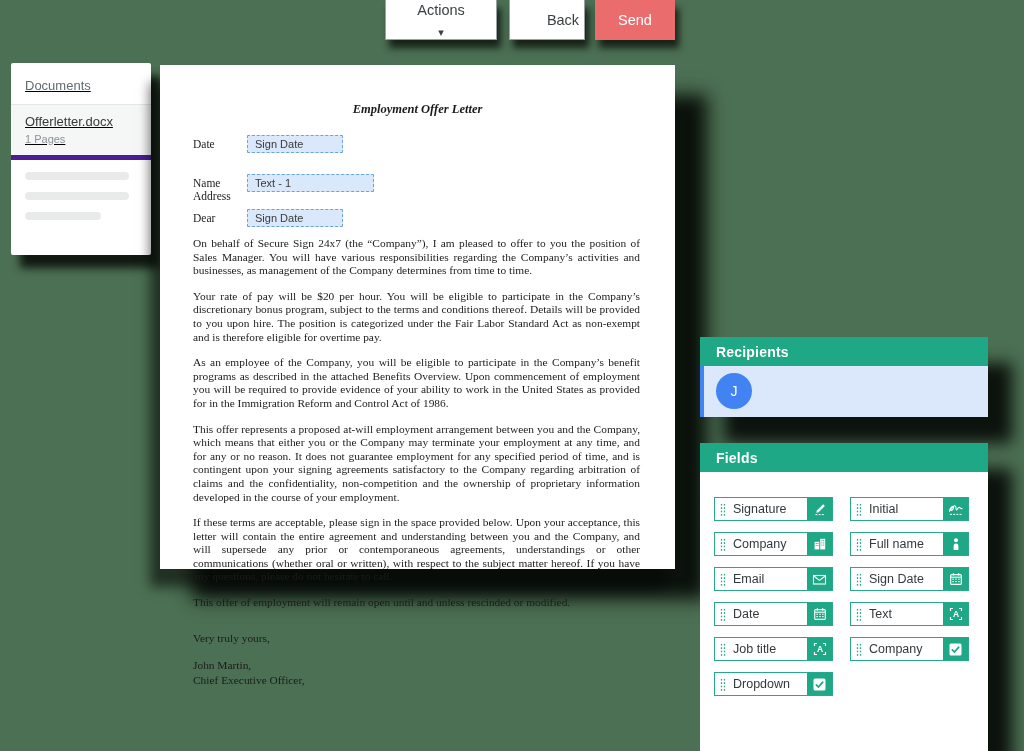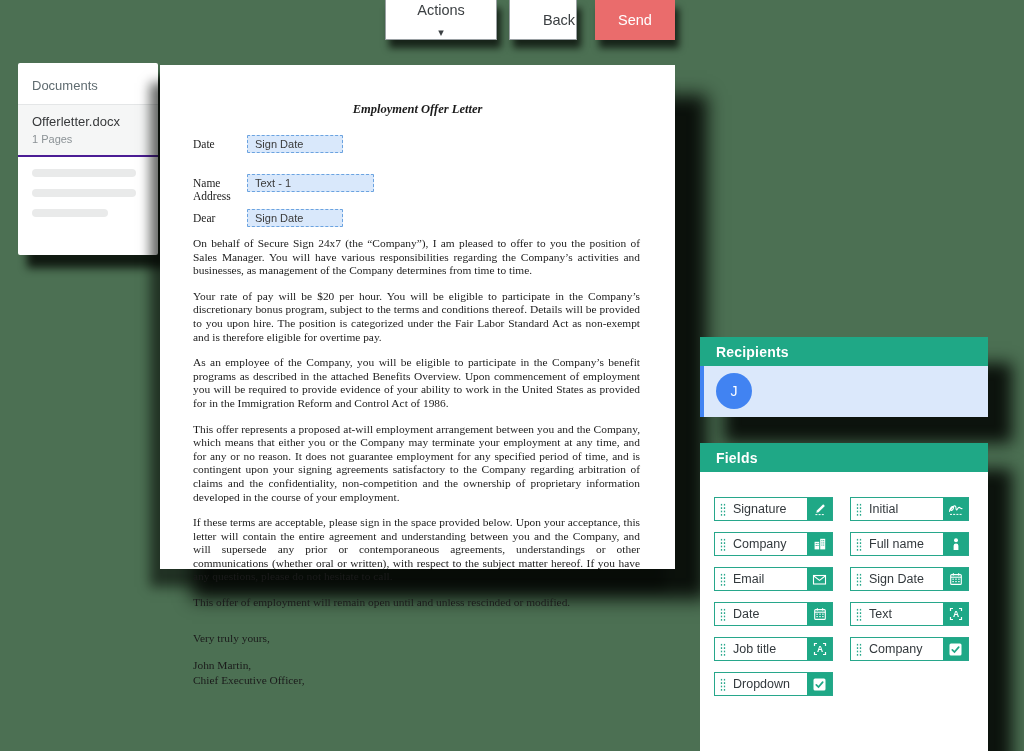--- a/index.html
+++ b/index.html
@@ -12,35 +12,36 @@
   
   .tbtn{
     position:absolute;top:0;height:40px;box-sizing:border-box;
     display:flex;align-items:center;justify-content:center;
     background:#ffffff;border:1px solid #9aa0a3;border-top:none;
     font-size:14.5px;color:#3c4043;cursor:pointer;
     box-shadow:4px 8px 7px rgba(6,10,6,0.75);
     flex-direction:column;
   }
   #actions-btn{left:385px;width:112px;gap:9px;}
-  #back-btn{left:509px;width:68px;padding-left:32px;}
+  #back-btn{left:509px;width:76px;padding-left:32px;}
   #send-btn{left:595px;width:80px;background:#ea6c6c;border:none;color:#ffffff;}
   .caret{font-size:11px;color:#3c4043;line-height:1;}
   
   #docs-panel{
-    position:absolute;left:18px;top:63px;width:140px;height:192px;
+    position:absolute;left:11px;top:63px;width:140px;height:192px;
     background:#ffffff;border-radius:2px;
     box-shadow:9px 13px 9px rgba(6,10,6,0.85);
+    text-decoration:underline;
   }
   #docs-header{
     padding:15px 14px 11px 14px;font-size:13px;color:#5f6b70;
     border-bottom:1px solid #e4e6e7;
   }
   #doc-item{
-    background:#f5f6f6;padding:9px 14px 10px 14px;border-bottom:2px solid #4c1d95;cursor:pointer;
+    background:#f5f6f6;padding:9px 14px 10px 14px;border-bottom:5px solid #4c1d95;cursor:pointer;
   }
   #doc-item .dname{font-size:13px;color:#37393b;}
   #doc-item .dpages{font-size:11px;color:#8b9296;margin-top:4px;}
   .skel{height:8px;border-radius:4px;background:#e9eaea;margin:12px 14px 0 14px;}
   
   #page{
     position:absolute;left:160px;top:65px;width:515px;height:504px;
     background:#ffffff;
     box-shadow:32px 30px 17px rgba(5,9,5,0.92), -10px 18px 11px rgba(5,9,5,0.6);
     font-family:"Liberation Serif",serif;color:#1b1b1b;

